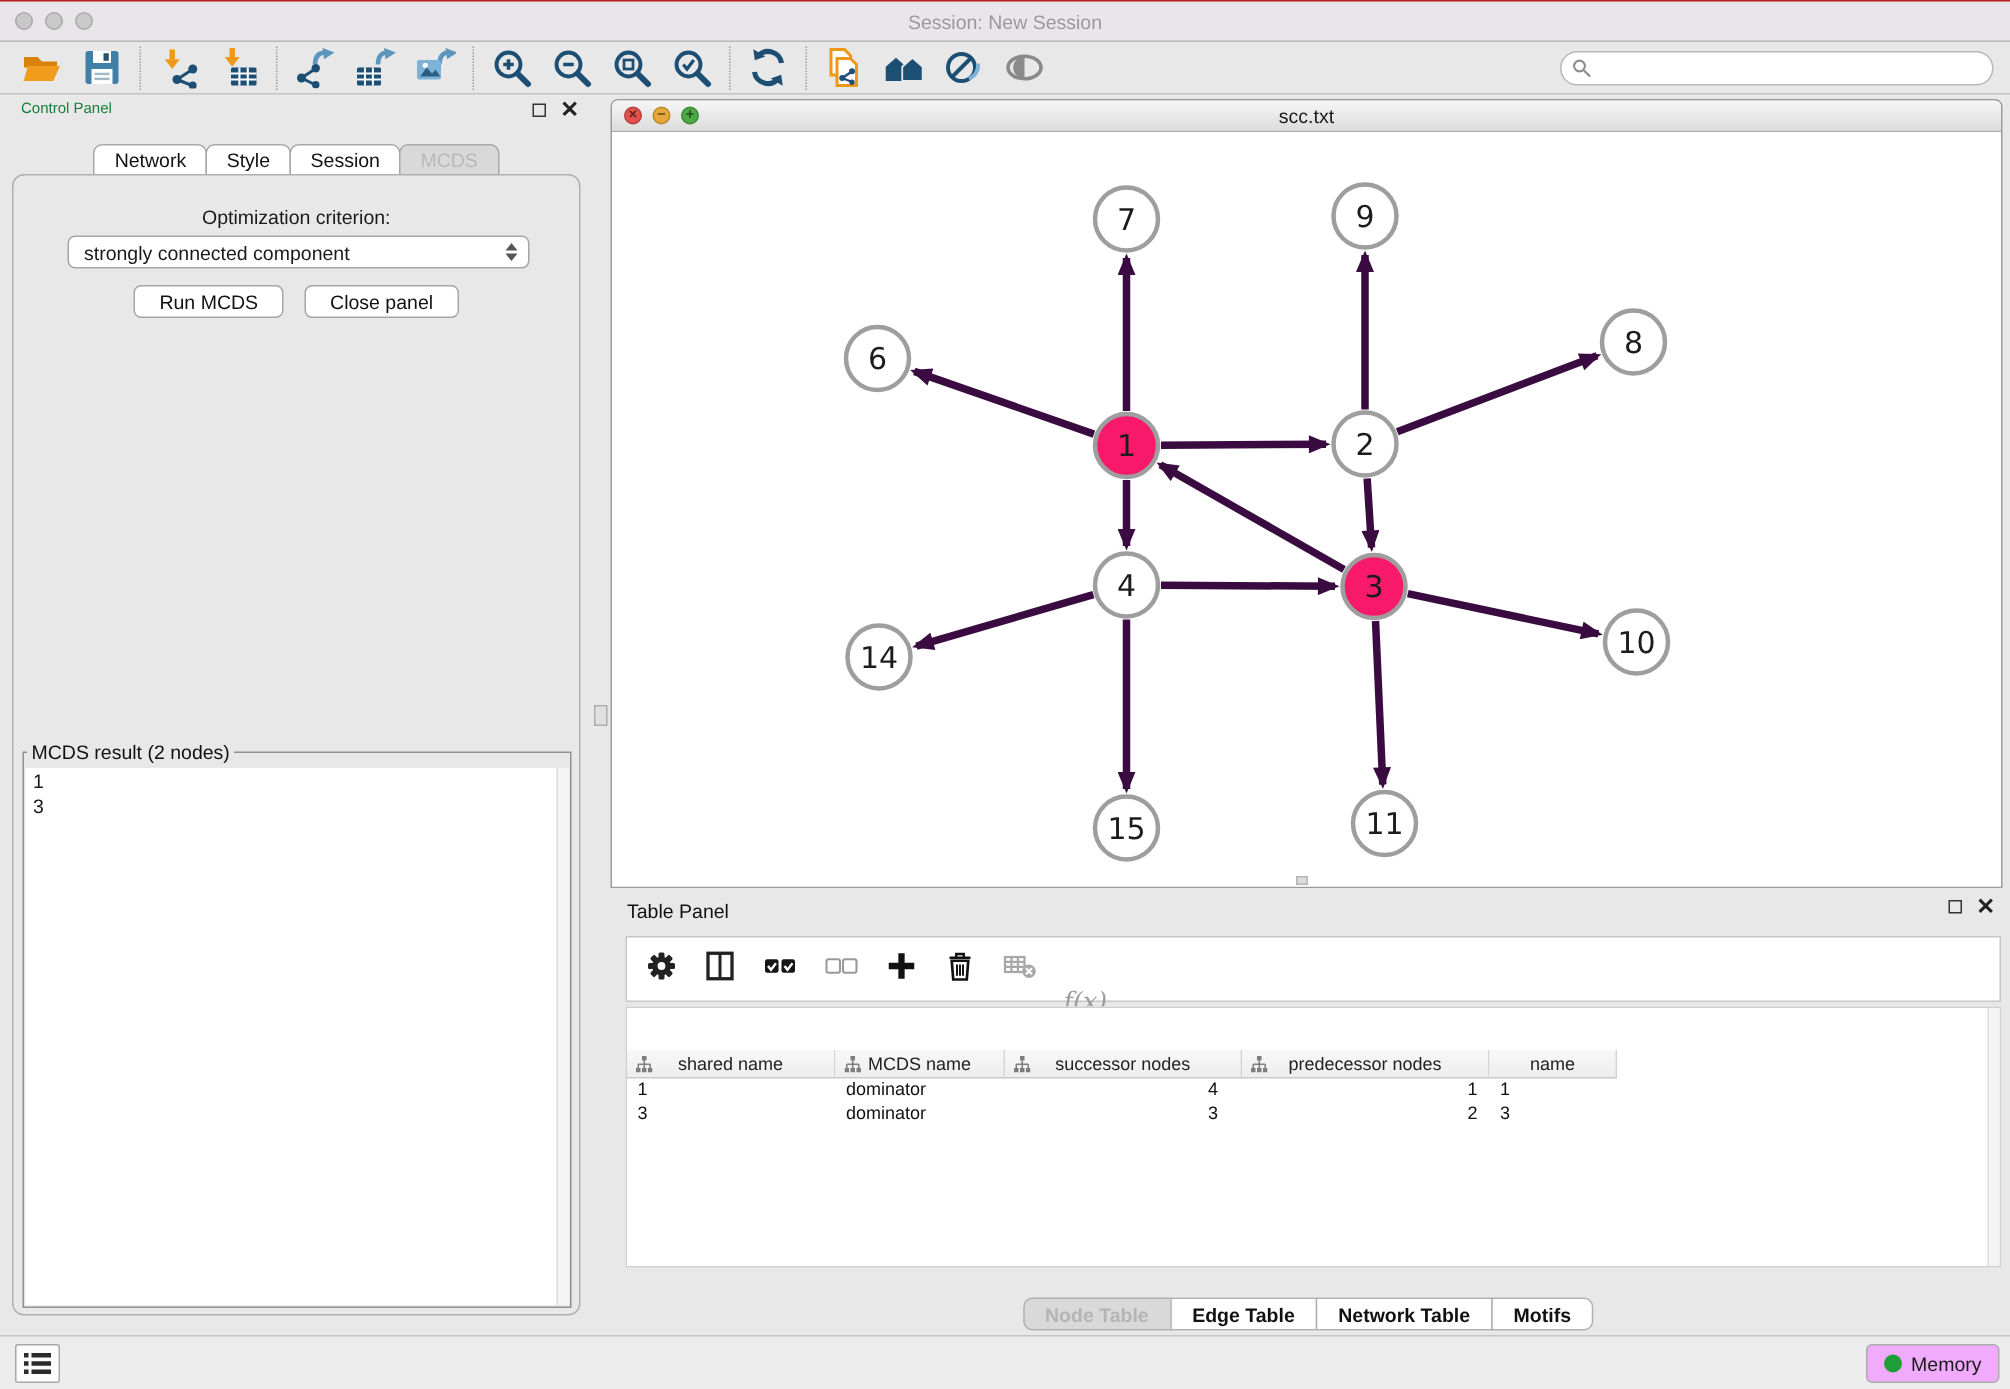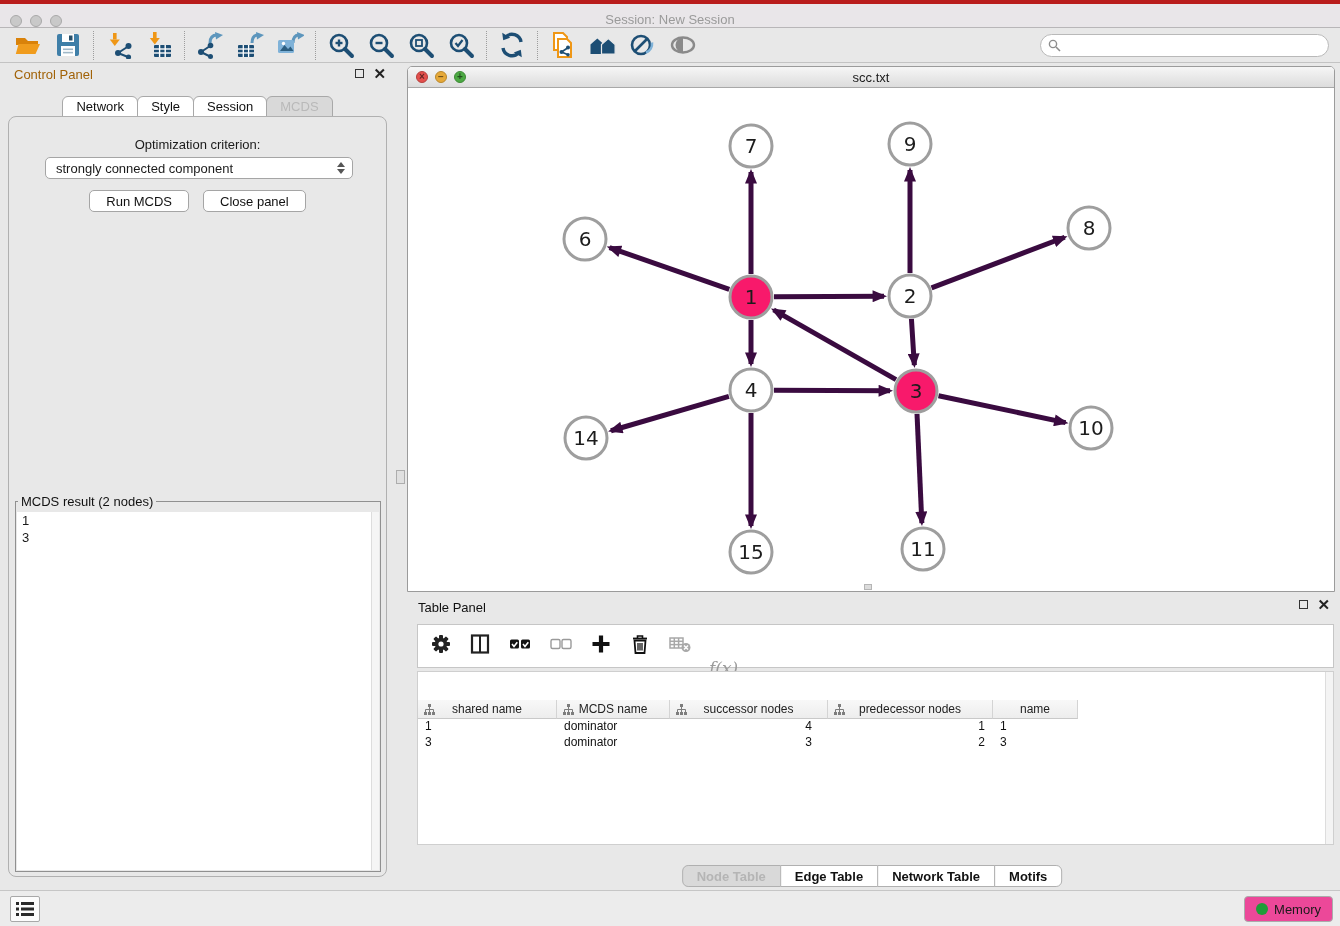--- a/index.html
+++ b/index.html
@@ -2,38 +2,38 @@
 <html><head>
 <meta charset="utf-8">
 <style>
   * { margin:0; padding:0; box-sizing:border-box; }
   html,body { background:#d0d0d0; }
   .app { position:relative; width:1340px; height:926px; background:#e8e8e8;
          font-family:"Liberation Sans", sans-serif; overflow:hidden; color:#1a1a1a; }
 
   
   .titlebar { position:absolute; left:0; top:0; width:1340px; height:28px;
-              background:#e9e6e9; border-top:4px solid #b91c1c; border-bottom:1px solid #b8b6b8;
-              display:flex; align-items:flex-end; }
+              background:#e9e6e9; border-top:1px solid #b91c1c; border-bottom:1px solid #b8b6b8;
+              display:flex; align-items:center; }
   .lights { display:flex; gap:8px; margin-left:10px; }
   .light { width:12px; height:12px; border-radius:50%; background:#c9c9c9; border:1px solid #a9a9a9; }
   .tb-title { position:absolute; left:0; right:0; text-align:center; font-size:13px; color:#9a9a9a; }
 
   
   .toolbar { position:absolute; left:0; top:28px; width:1340px; height:35px; background:#e8e8e8;
              border-bottom:1px solid #c3c3c3; display:flex; align-items:center; padding-left:8px; }
   .tbtn { width:40px; height:31px; display:flex; align-items:center; justify-content:center; }
   .sep { width:1px; height:29px; border-left:1px dotted #9d9d9d; margin:0 5px; }
   .search { margin-left:auto; margin-right:11px; width:289px; height:23px; background:#fff;
             border:1px solid #b9b9b9; border-radius:12px; display:flex; align-items:center; padding-left:7px; }
   .search input { border:none; outline:none; flex:1; font-size:12px; background:transparent; margin-left:4px; }
 
   
   .control-panel { position:absolute; left:0; top:63px; width:394px; height:827px; }
-  .cp-head { position:absolute; top:4px; left:14px; font-size:13px; color:#a16207; }
+  .cp-head { position:absolute; top:4px; left:14px; font-size:10px; color:#15803d; }
   .win-icons { position:absolute; top:6px; right:8px; display:flex; gap:9px; align-items:center; }
   .float-ic { width:9px; height:9px; border:1.5px solid #333; display:inline-block; }
   .close-ic { font-size:15px; font-weight:bold; color:#222; line-height:9px; }
   .cp-tabs { position:absolute; top:33px; left:0; right:0; display:flex; justify-content:center; }
   .cp-tab { height:21px; padding:0 13px; background:#fff; border:1px solid #a8a8a8; margin-right:-1px;
             border-radius:6px 6px 0 0; font-size:13px; display:flex; align-items:center; color:#111; }
   .cp-tab.disabled-active { background:#d9d9d9; color:#b9b9b9; }
   .cp-panel { position:absolute; top:53px; left:8px; right:7px; bottom:13px;
               background:#e8e8e8; border:1px solid #b0b0b0; border-radius:8px; }
   .opt-label { position:absolute; top:20px; left:0; right:0; text-align:center; font-size:13px; }
@@ -92,21 +92,21 @@
   .tp-tab { height:22px; padding:0 14px; background:#fff; border:1px solid #b0b0b0; margin-right:-1px;
             font-size:13px; font-weight:bold; display:flex; align-items:center; color:#111; }
   .tp-tab:first-child { border-radius:6px 0 0 6px; }
   .tp-tab:last-child { border-radius:0 6px 6px 0; }
   .tp-tab.disabled-active { background:#d9d9d9; color:#b5b5b5; font-weight:bold; }
 
   
   .statusbar { position:absolute; left:0; bottom:0; width:1340px; height:36px; background:#ececec; border-top:1px solid #c6c6c6; }
   .list-btn { position:absolute; left:10px; top:5px; width:30px; height:26px; background:#fcfcfc;
               border:1px solid #a8a8a8; border-radius:2px; display:flex; align-items:center; justify-content:center; }
-  .mem-btn { position:absolute; right:7px; top:5px; height:26px; padding:0 11px; background:#ec4899;
+  .mem-btn { position:absolute; right:7px; top:5px; height:26px; padding:0 11px; background:#f0abfc;
              border:1px solid #ababab; border-radius:4px; display:flex; align-items:center; gap:6px; font-size:13px; }
   .mem-dot { width:12px; height:12px; border-radius:50%; background:#1f9d38; }
 </style>
 </head>
 <body>
 
 <div class="app">
 
   <div class="titlebar">
     <div class="lights">

